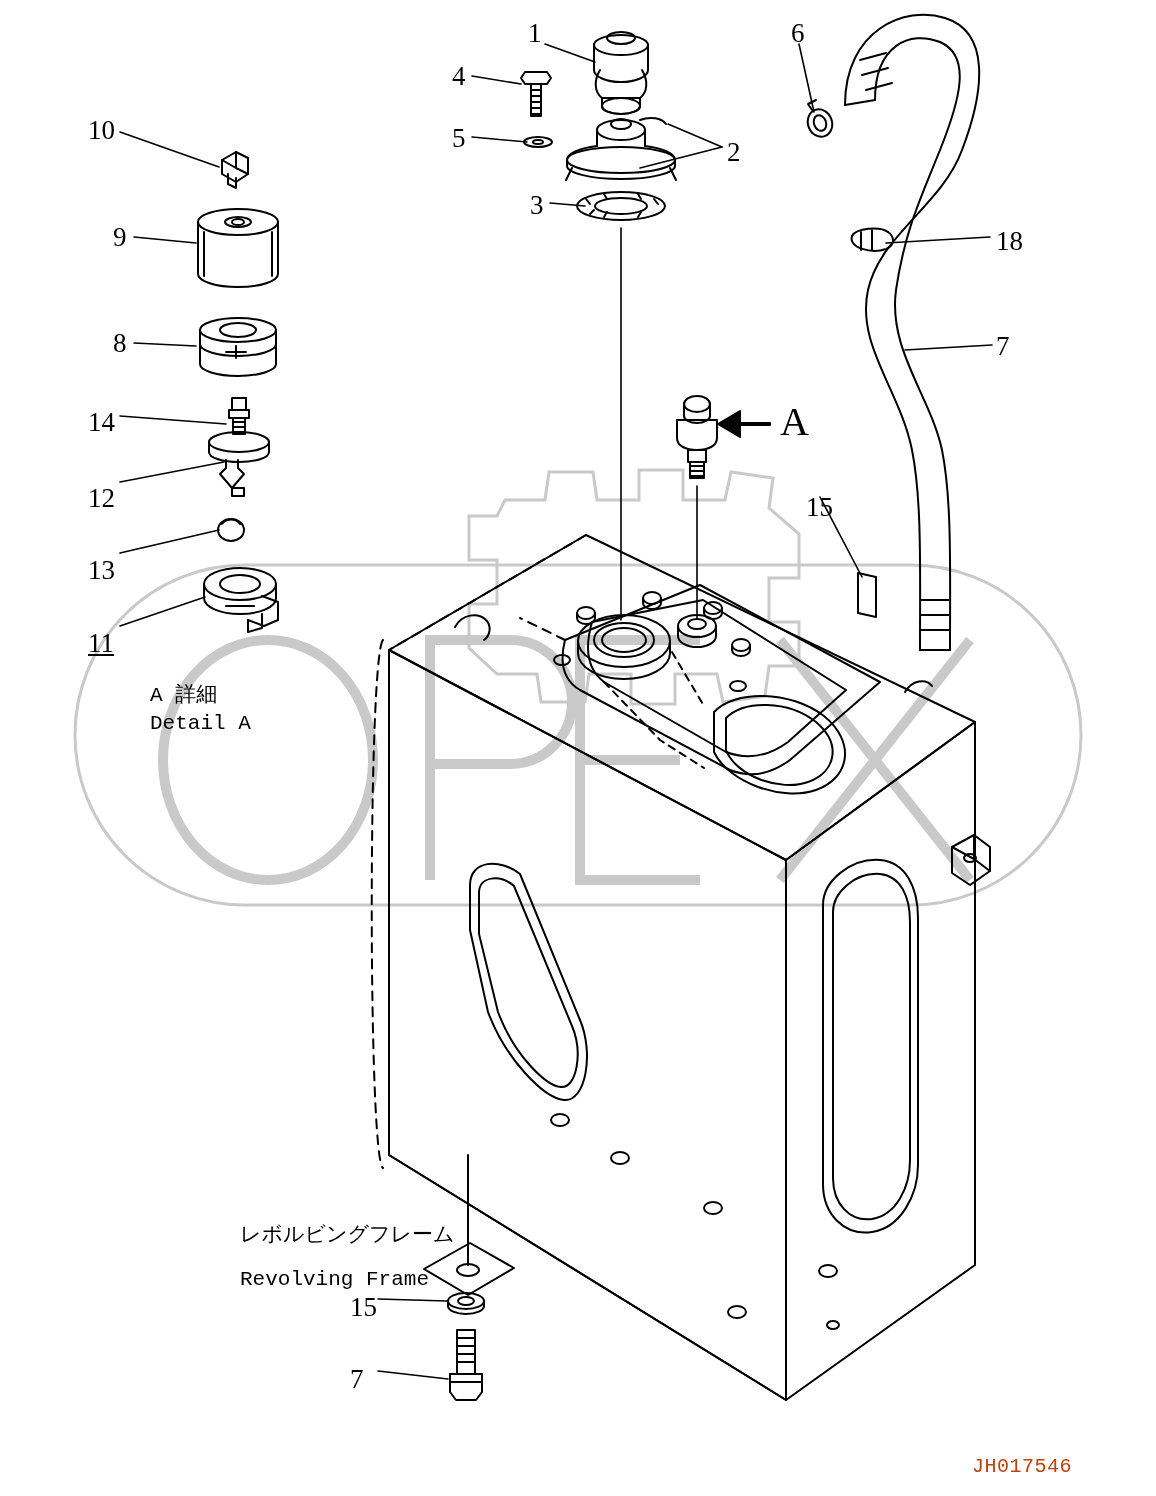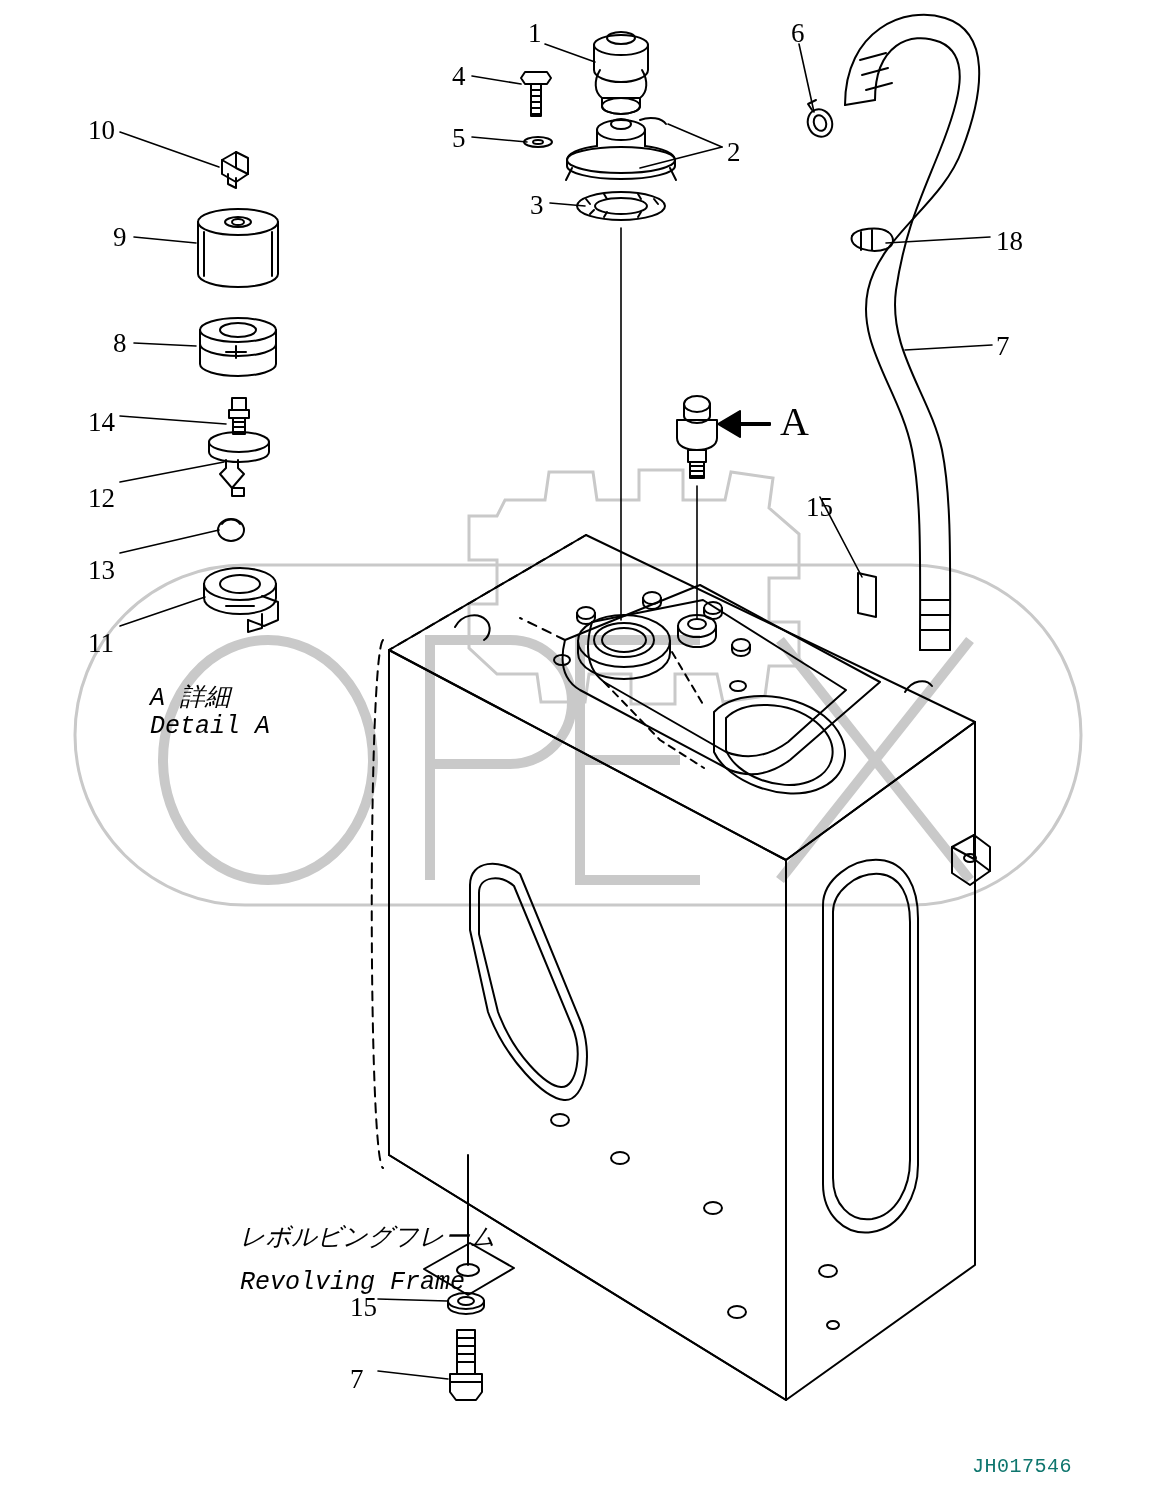--- a/index.html
+++ b/index.html
@@ -26,39 +26,38 @@
     position: absolute;
     font-family: "Liberation Serif", serif;
     font-size: 27px;
     color: #000000;
     line-height: 1;
     white-space: nowrap;
   }
   .cap-label {
     position: absolute;
     font-family: "Liberation Mono", "DejaVu Sans Mono", monospace;
-    font-size: 25px;
+    font-size: 21px;
     color: #000000;
     line-height: 1.35;
     white-space: pre;
-    font-style: italic;
   }
   .big-a {
     position: absolute;
     font-family: "Liberation Serif", serif;
     font-size: 40px;
     color: #000000;
     line-height: 1;
   }
   .drawing-no {
     position: absolute;
     font-family: "Liberation Mono", "DejaVu Sans Mono", monospace;
     font-size: 20px;
     letter-spacing: 0.5px;
-    color: #0f766e;
+    color: #c2410c;
   }
   .wm {
     position: absolute;
     left: 0; top: 0;
     width: 1156px; height: 1496px;
     pointer-events: none;
   }
 </style>
 </head>
 <body>
@@ -359,21 +358,21 @@
   <div class="callout" style="left:528px; top:20px;">1</div>
   <div class="callout" style="left:727px; top:139px;">2</div>
   <div class="callout" style="left:530px; top:192px;">3</div>
   <div class="callout" style="left:452px; top:63px;">4</div>
   <div class="callout" style="left:452px; top:125px;">5</div>
   <div class="callout" style="left:791px; top:20px;">6</div>
   <div class="callout" style="left:996px; top:333px;">7</div>
   <div class="callout" style="left:113px; top:330px;">8</div>
   <div class="callout" style="left:113px; top:224px;">9</div>
   <div class="callout" style="left:88px;  top:117px;text-align:right;">10</div>
-  <div class="callout" style="left:88px;  top:630px;">11</div>
+  <div class="callout" style="left:88px;  top:630px;text-decoration:underline;">11</div>
   <div class="callout" style="left:88px;  top:485px;">12</div>
   <div class="callout" style="left:88px;  top:557px;">13</div>
   <div class="callout" style="left:88px;  top:409px;">14</div>
   <div class="callout" style="left:806px; top:494px;text-align:right;">15</div>
   <div class="callout" style="left:350px; top:1366px;">7</div>
   <div class="callout" style="left:350px; top:1294px;">15</div>
   <div class="callout" style="left:996px; top:228px;">18</div>
 
   <div class="big-a" style="left:780px; top:402px;">A</div>
 

